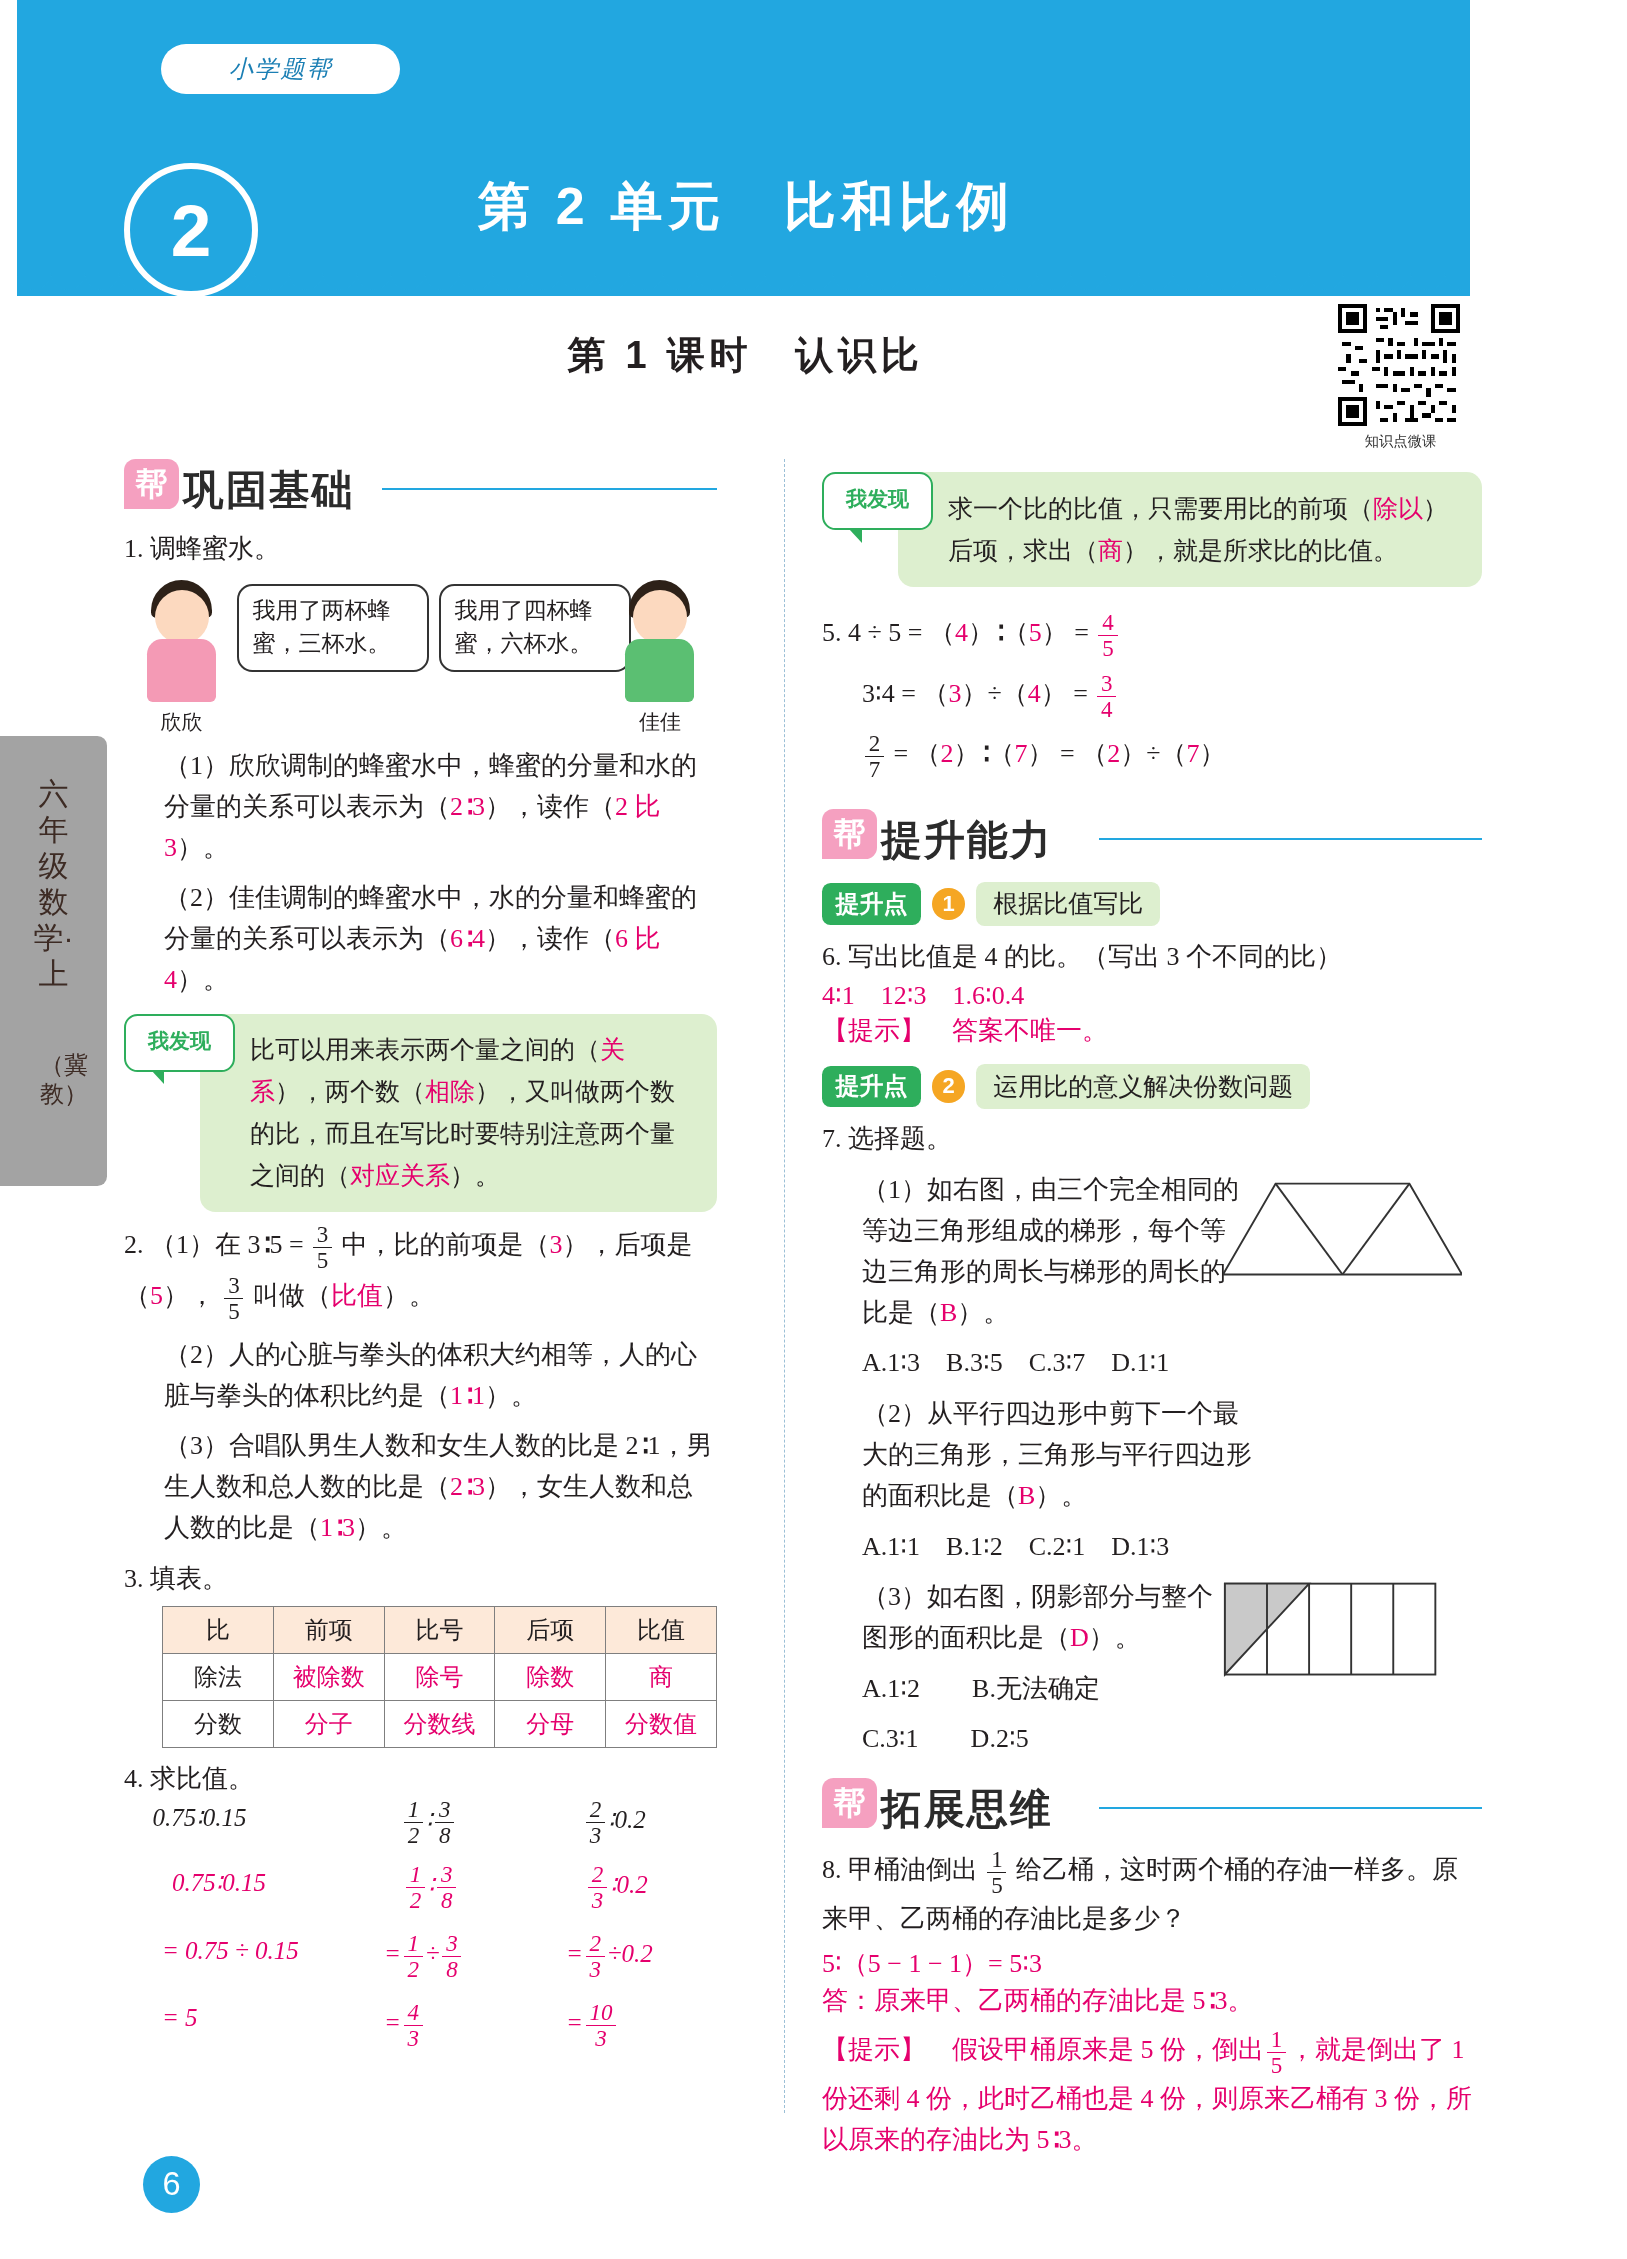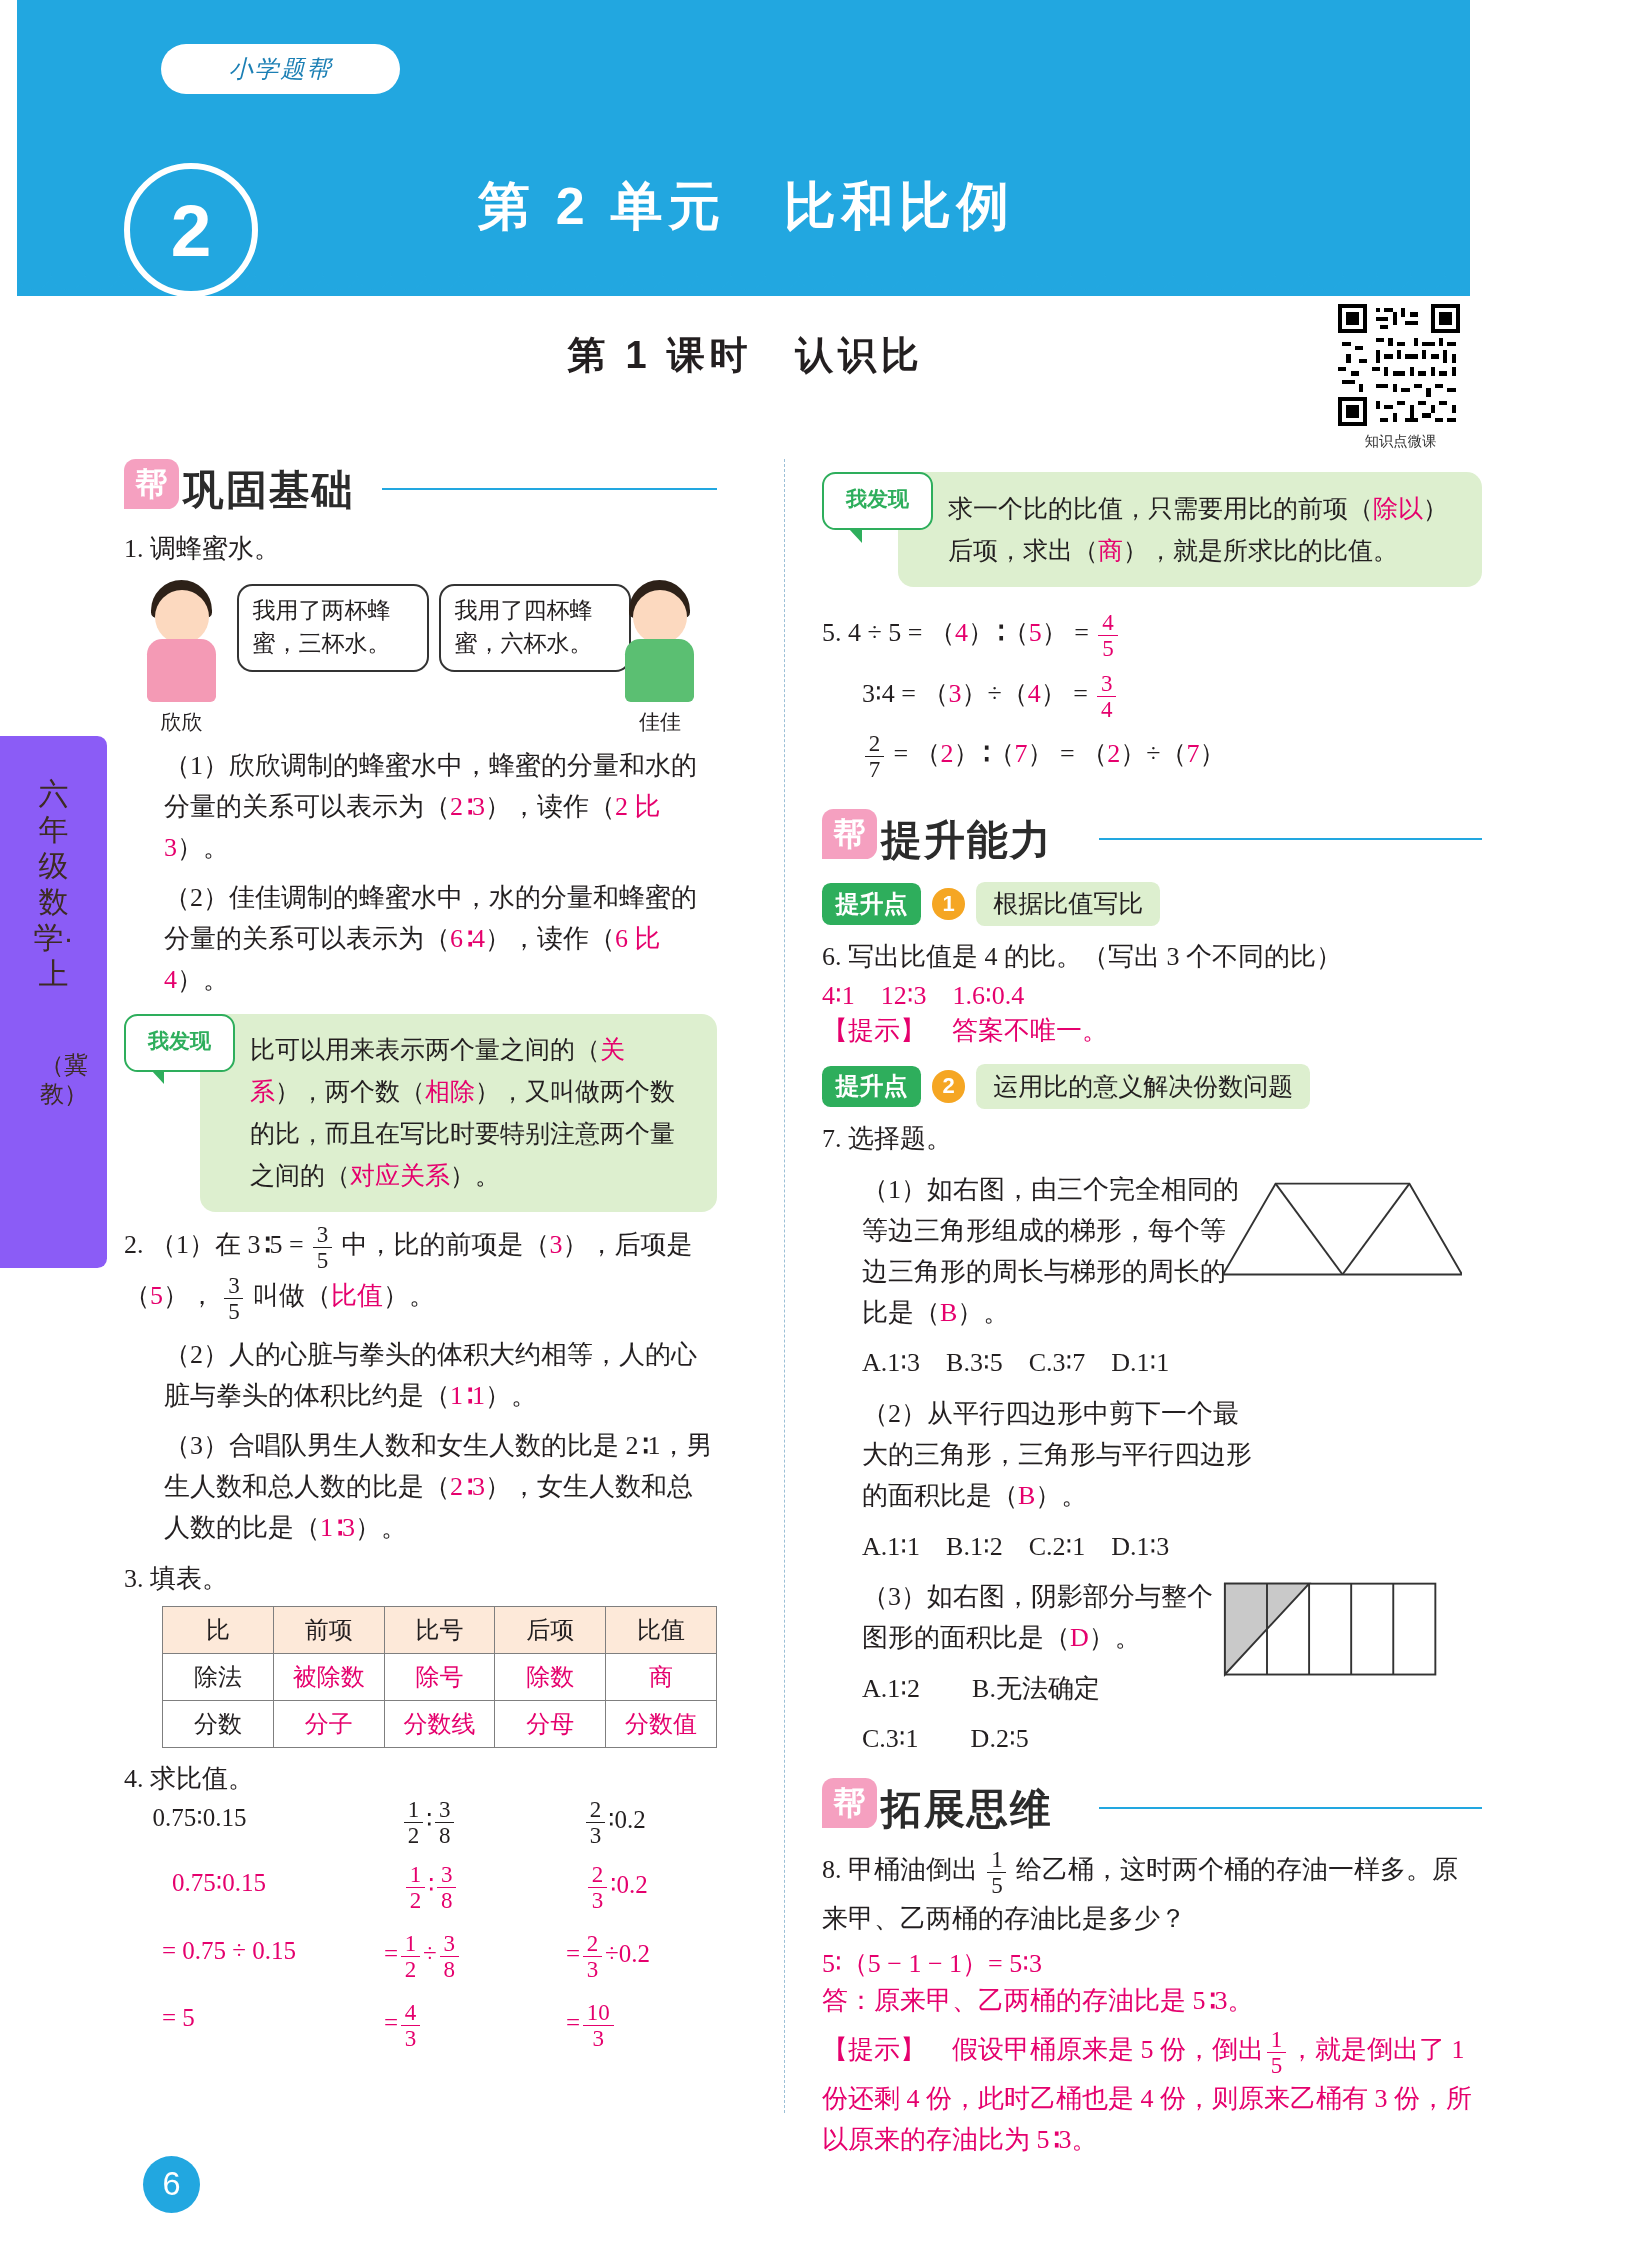--- a/index.html
+++ b/index.html
@@ -55,22 +55,22 @@
     font-family:"Liberation Sans",sans-serif;
   }
 
   
   .qr{position:absolute;left:1338px;top:304px;width:122px;height:122px;background:#fff;}
   .qr svg{display:block;}
   .qr-cap{position:absolute;left:1329px;top:432px;width:143px;text-align:center;font-size:14.3px;color:#333;}
 
   
   .side-tab{
-    position:absolute;left:0;top:736px;width:107px;height:532px;
-    background:#8b5cf6;border-top-right-radius:9.6px;border-bottom-right-radius:9.6px;
+    position:absolute;left:0;top:736px;width:107px;height:450px;
+    background:#a3a3a3;border-top-right-radius:9.6px;border-bottom-right-radius:9.6px;
   }
   .side-tab .st-text{
     position:absolute;left:32.5px;top:40px;width:42px;
     font-size:30px;line-height:36px;color:#3d2b24;text-align:center;
     font-family:"Liberation Sans",sans-serif;
   }
   .side-tab .st-sub{
     position:absolute;left:40px;top:315px;width:42px;
     font-size:24px;line-height:29px;color:#3d2b24;text-align:center;
   }
@@ -367,21 +367,21 @@
         <td>分数</td>
         <td class="ans">分子</td>
         <td class="ans">分数线</td>
         <td class="ans">分母</td>
         <td class="ans">分数值</td>
       </tr>
     </tbody>
       </table>
 
     <div class="q">4. 求比值。</div>
-    <div style="position:relative;height:239px;margin-left:19px;">
+    <div style="position:relative;height:239px;margin-left:19px;font-style:italic;">
       <div style="position:absolute;left:9.6px;top:0;font-size:25px;">0.75∶0.15</div>
       <div style="position:absolute;left:258px;top:-5.7px;font-size:25px;">
         <span class="frac"><span class="n">1</span><span class="d">2</span></span>∶<span class="frac"><span class="n">3</span><span class="d">8</span></span>
       </div>
       <div style="position:absolute;left:440px;top:-5.7px;font-size:25px;">
         <span class="frac"><span class="n">2</span><span class="d">3</span></span>∶<span>0.2</span>
       </div>
 
       <div class="ans" style="position:absolute;left:29px;top:65px;font-size:25px;">0.75∶0.15</div>
       <div class="ans" style="position:absolute;left:19px;top:134px;font-size:25px;">= 0.75 ÷ 0.15</div>

